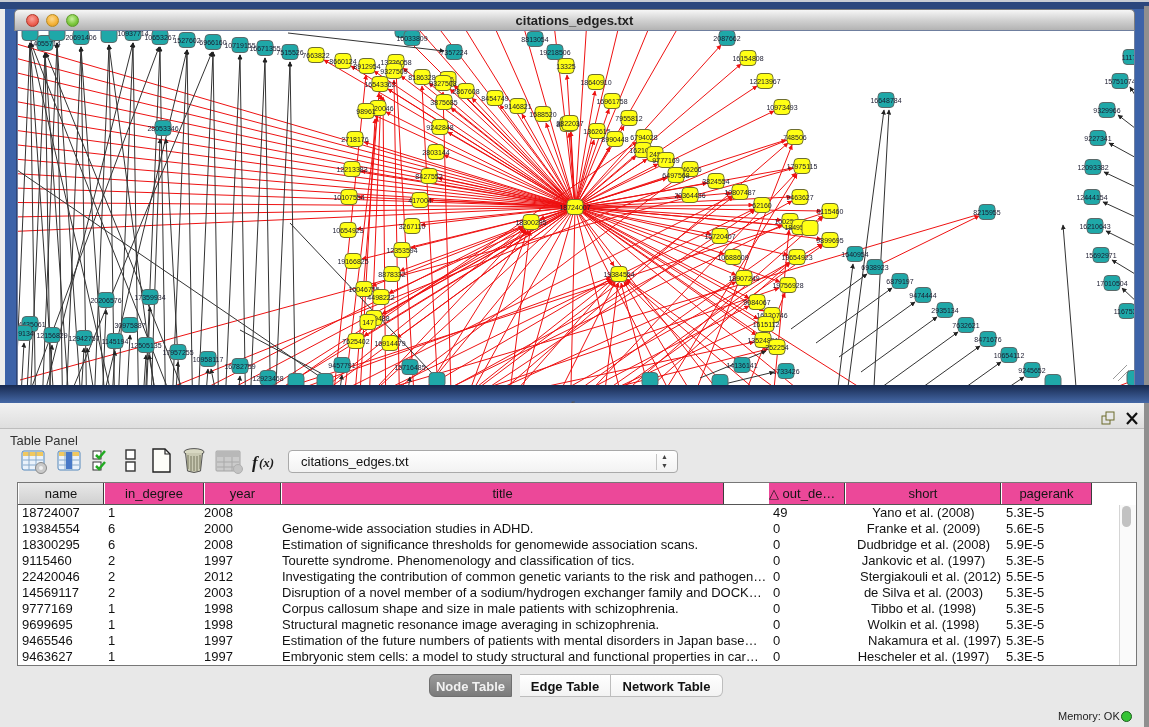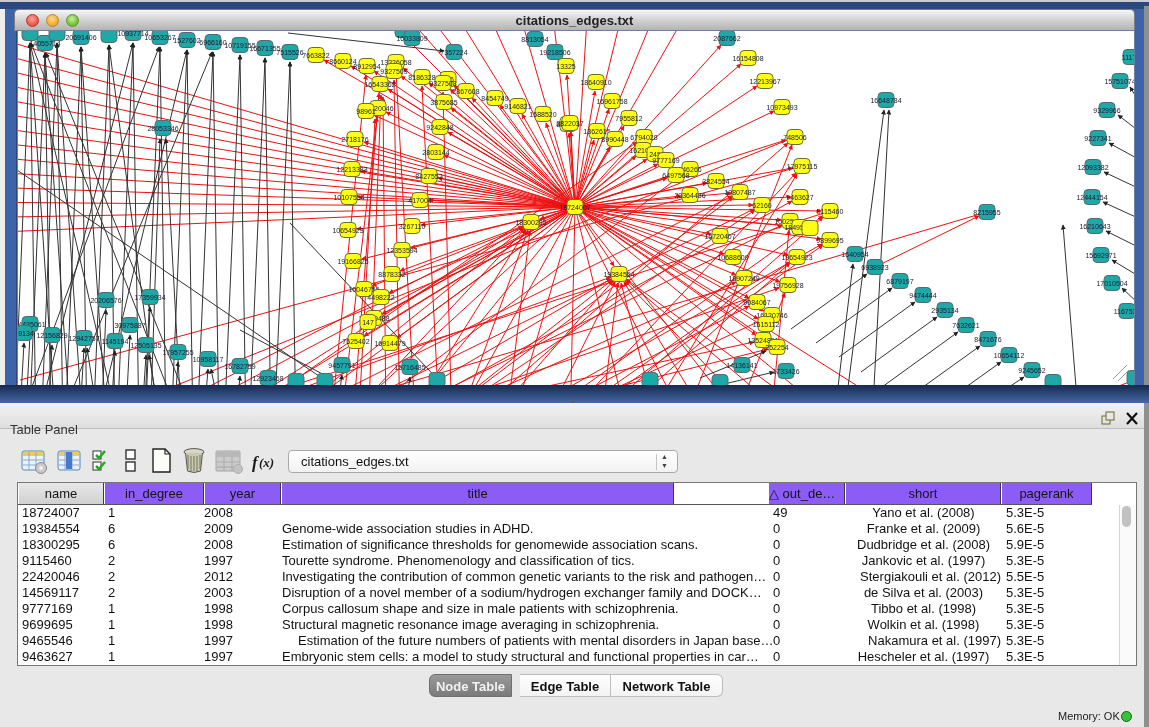--- a/index.html
+++ b/index.html
@@ -5,21 +5,21 @@
 #root{position:relative;width:1149px;height:727px;background:#3d63a8}
 .abs{position:absolute}
 
 svg line.r{stroke:#ee1111;stroke-width:1}
 svg line.k{stroke:#333;stroke-width:1}
 svg .nt{fill:#1fa8a8;stroke:#5a6a6a;stroke-width:1}
 svg .ny{fill:#ffff14;stroke:#6e6e32;stroke-width:1}
 svg text.nl{font-size:7px;fill:#1a1a2e;text-anchor:middle;font-family:"Liberation Sans",sans-serif}
 .trow{position:absolute;left:0;width:1136px;height:16px;font-size:13px;color:#111;white-space:nowrap}
 .trow span{position:absolute;top:0;line-height:16px}
-.hcell{position:absolute;top:483px;height:22px;background:#8b5cf6;border-right:1px solid #3c3c3c;font-size:13px;color:#151515;text-align:center;line-height:22px}
+.hcell{position:absolute;top:483px;height:22px;background:#ec4899;border-right:1px solid #3c3c3c;font-size:13px;color:#151515;text-align:center;line-height:22px}
 .tbtn{position:absolute;top:674px;height:23px;font-size:13px;font-weight:700;text-align:center;line-height:23px;color:#111}
 </style></head><body>
 <div id="root">
 
 <div class="abs" style="left:0;top:0;width:1149px;height:2px;background:#c9cdd4"></div>
 <div class="abs" style="left:0;top:2px;width:1149px;height:7px;background:#2b477d"></div>
 <div class="abs" style="left:0;top:9px;width:5px;height:376px;background:#eeeeec"></div>
 <div class="abs" style="left:16px;top:31px;width:2px;height:354px;background:#2e4577"></div>
 
 <div class="abs" style="left:1144px;top:6px;width:5px;height:721px;background:#8f8f8f"></div>
@@ -574,21 +574,21 @@
       <text x="759" y="318.5" class="nl">252254</text>
 <path d="M1095 348 l14 -14 M1100 350 l11 -11" stroke="#9a9a9a" fill="none"></path>
 </svg>
 
 <div class="abs" style="left:0;top:385px;width:1149px;height:18px;background:linear-gradient(#17294f,#4568a6)"></div>
 
 <div class="abs" style="left:570px;top:398px;width:9px;height:11px;color:#555;font-size:11px">↖</div>
 
 <div class="abs" style="left:0;top:403px;width:1144px;height:324px;background:#e8e8e8"></div>
 <div class="abs" style="left:0;top:403px;width:1144px;height:26px;background:linear-gradient(#f2f2f2,#dedede);border-bottom:1px solid #bdbdbd"></div>
-<div class="abs" style="left:10px;top:422px;font-size:13px;color:#333">Table Panel</div>
+<div class="abs" style="left:10px;top:433px;font-size:13px;color:#333">Table Panel</div>
 
 <svg class="abs" style="left:1101px;top:411px" width="40" height="16" viewBox="0 0 40 16">
 <rect x="1" y="5" width="8" height="8" fill="none" stroke="#6b6b2a"></rect>
       <rect x="5" y="1" width="8" height="8" fill="#e8e8e8" stroke="#6b6b2a"></rect>
 <path d="M26 2 L36 13 M36 2 L26 13" stroke="#111" stroke-width="2.2"></path>
 </svg>
 
 <svg class="abs" style="left:14px;top:444px" width="270" height="34" viewBox="0 0 270 34">
 
 <g>
@@ -646,37 +646,37 @@
  <div class="abs" style="left:12px;top:0;font-size:13px;color:#111;line-height:22px">citations_edges.txt</div>
  <div class="abs" style="left:367px;top:3px;width:1px;height:16px;background:#c4c4c4"></div>
  <div class="abs" style="left:372px;top:2px;font-size:7px;color:#444">▲</div>
  <div class="abs" style="left:372px;top:11px;font-size:7px;color:#444">▼</div>
 </div>
 
 <div class="abs" style="left:17px;top:482px;width:1120px;height:184px;background:#fff;border:1px solid #777"></div>
 <div class="hcell" style="left:19px;width:85px;background:linear-gradient(#e8e8e8,#cfcfcf)">name</div>
 <div class="hcell" style="left:105px;width:99px">in_degree</div>
 <div class="hcell" style="left:205px;width:76px">year</div>
-<div class="hcell" style="left:282px;width:392px">title</div>
+<div class="hcell" style="left:282px;width:442px">title</div>
 <div class="hcell" style="left:769px;width:76px;text-align:left;padding-left:0">△ out_de…</div>
 <div class="hcell" style="left:846px;width:155px">short</div>
 <div class="hcell" style="left:1002px;width:90px">pagerank</div>
 <div class="abs" style="left:18px;top:504px;width:1074px;height:1px;background:#555"></div>
 <div class="trow" style="top:505px">
 <span style="left:22px">18724007</span>
       <span style="left:108px">1</span>
       <span style="left:204px">2008</span>
       <span style="left:773px">49</span>
       <span style="left:846px;width:155px;text-align:center">Yano et al. (2008)</span>
       <span style="left:1006px">5.3E-5</span>
     </div>
 <div class="trow" style="top:521px">
 <span style="left:22px">19384554</span>
       <span style="left:108px">6</span>
-      <span style="left:204px">2009</span>
+      <span style="left:204px">2000</span>
       <span style="left:282px">Genome-wide association studies in ADHD.</span>
       <span style="left:773px">0</span>
       <span style="left:846px;width:155px;text-align:center">Franke et al. (2009)</span>
       <span style="left:1006px">5.6E-5</span>
     </div>
 <div class="trow" style="top:537px">
 <span style="left:22px">18300295</span>
       <span style="left:108px">6</span>
       <span style="left:204px">2008</span>
       <span style="left:282px">Estimation of significance thresholds for genomewide association scans.</span>
@@ -726,21 +726,21 @@
       <span style="left:204px">1998</span>
       <span style="left:282px">Structural magnetic resonance image averaging in schizophrenia.</span>
       <span style="left:773px">0</span>
       <span style="left:846px;width:155px;text-align:center">Wolkin et al. (1998)</span>
       <span style="left:1006px">5.3E-5</span>
     </div>
 <div class="trow" style="top:633px">
 <span style="left:22px">9465546</span>
       <span style="left:108px">1</span>
       <span style="left:204px">1997</span>
-      <span style="left:298px">Estimation of the future numbers of patients with mental disorders in Japan base…</span>
+      <span style="left:282px">Estimation of the future numbers of patients with mental disorders in Japan base…</span>
       <span style="left:773px">0</span>
       <span style="left:846px;width:155px;text-align:right">Nakamura et al. (1997)</span>
       <span style="left:1006px">5.3E-5</span>
     </div>
 <div class="trow" style="top:649px">
 <span style="left:22px">9463627</span>
       <span style="left:108px">1</span>
       <span style="left:204px">1997</span>
       <span style="left:282px">Embryonic stem cells: a model to study structural and functional properties in car…</span>
       <span style="left:773px">0</span>

